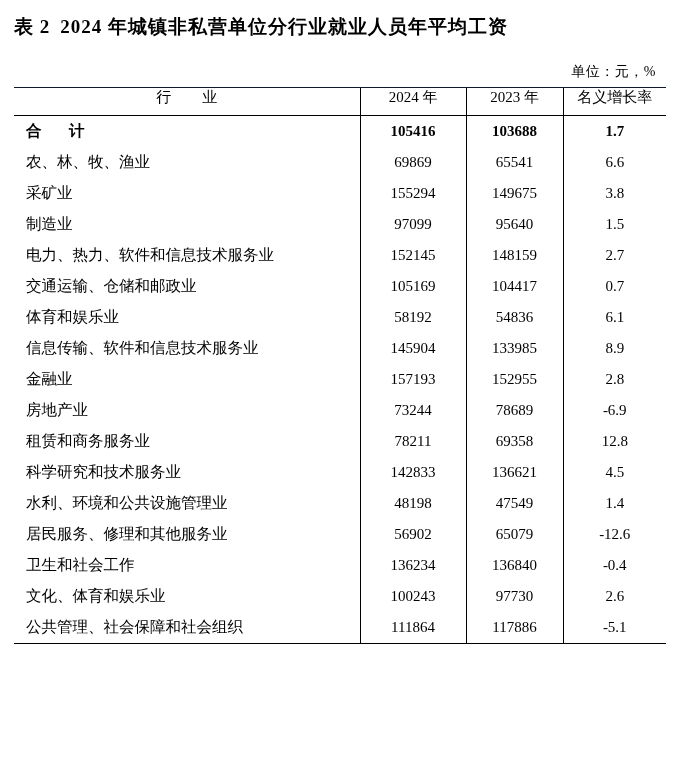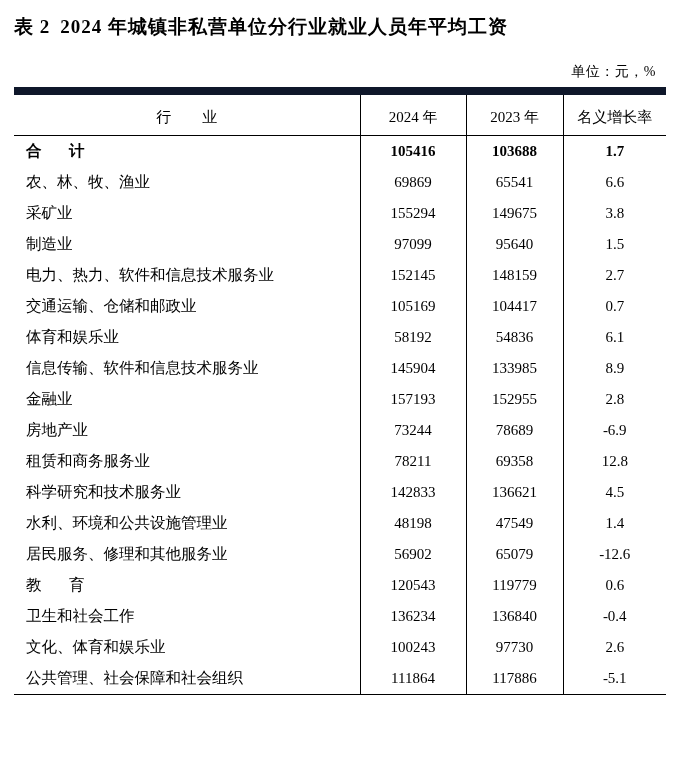--- a/index.html
+++ b/index.html
@@ -50,22 +50,22 @@
     font-size: 15px;
   }
   table.stat col.c-industry { width: 346px; }
   table.stat col.c-y2024 { width: 106px; }
   table.stat col.c-y2023 { width: 97px; }
   table.stat col.c-growth { width: 103px; }
 
   table.stat thead th {
     font-weight: normal;
     font-size: 15px;
-    padding: 13px 0 8px 0;
-    border-top: 8px solid #0f172a;
+    padding: 0 0 8px 0;
+    border-top: 1px solid #0f172a;
     border-bottom: 1px solid #000;
     vertical-align: middle;
   }
   table.stat thead th.industry-head {
     letter-spacing: 8px;
     padding-left: 8px;
   }
   table.stat thead th.num-head {
     border-left: 1px solid #000;
   }
@@ -204,26 +204,20 @@
         <td class="num">47549</td>
         <td class="num">1.4</td>
       </tr>
       <tr>
         <td class="industry">居民服务、修理和其他服务业</td>
         <td class="num">56902</td>
         <td class="num">65079</td>
         <td class="num">-12.6</td>
       </tr>
       <tr>
-        <td class="industry sp2">教　育</td>
-        <td class="num">120543</td>
-        <td class="num">119779</td>
-        <td class="num">0.6</td>
-      </tr>
-      <tr>
         <td class="industry">卫生和社会工作</td>
         <td class="num">136234</td>
         <td class="num">136840</td>
         <td class="num">-0.4</td>
       </tr>
       <tr>
         <td class="industry">文化、体育和娱乐业</td>
         <td class="num">100243</td>
         <td class="num">97730</td>
         <td class="num">2.6</td>

